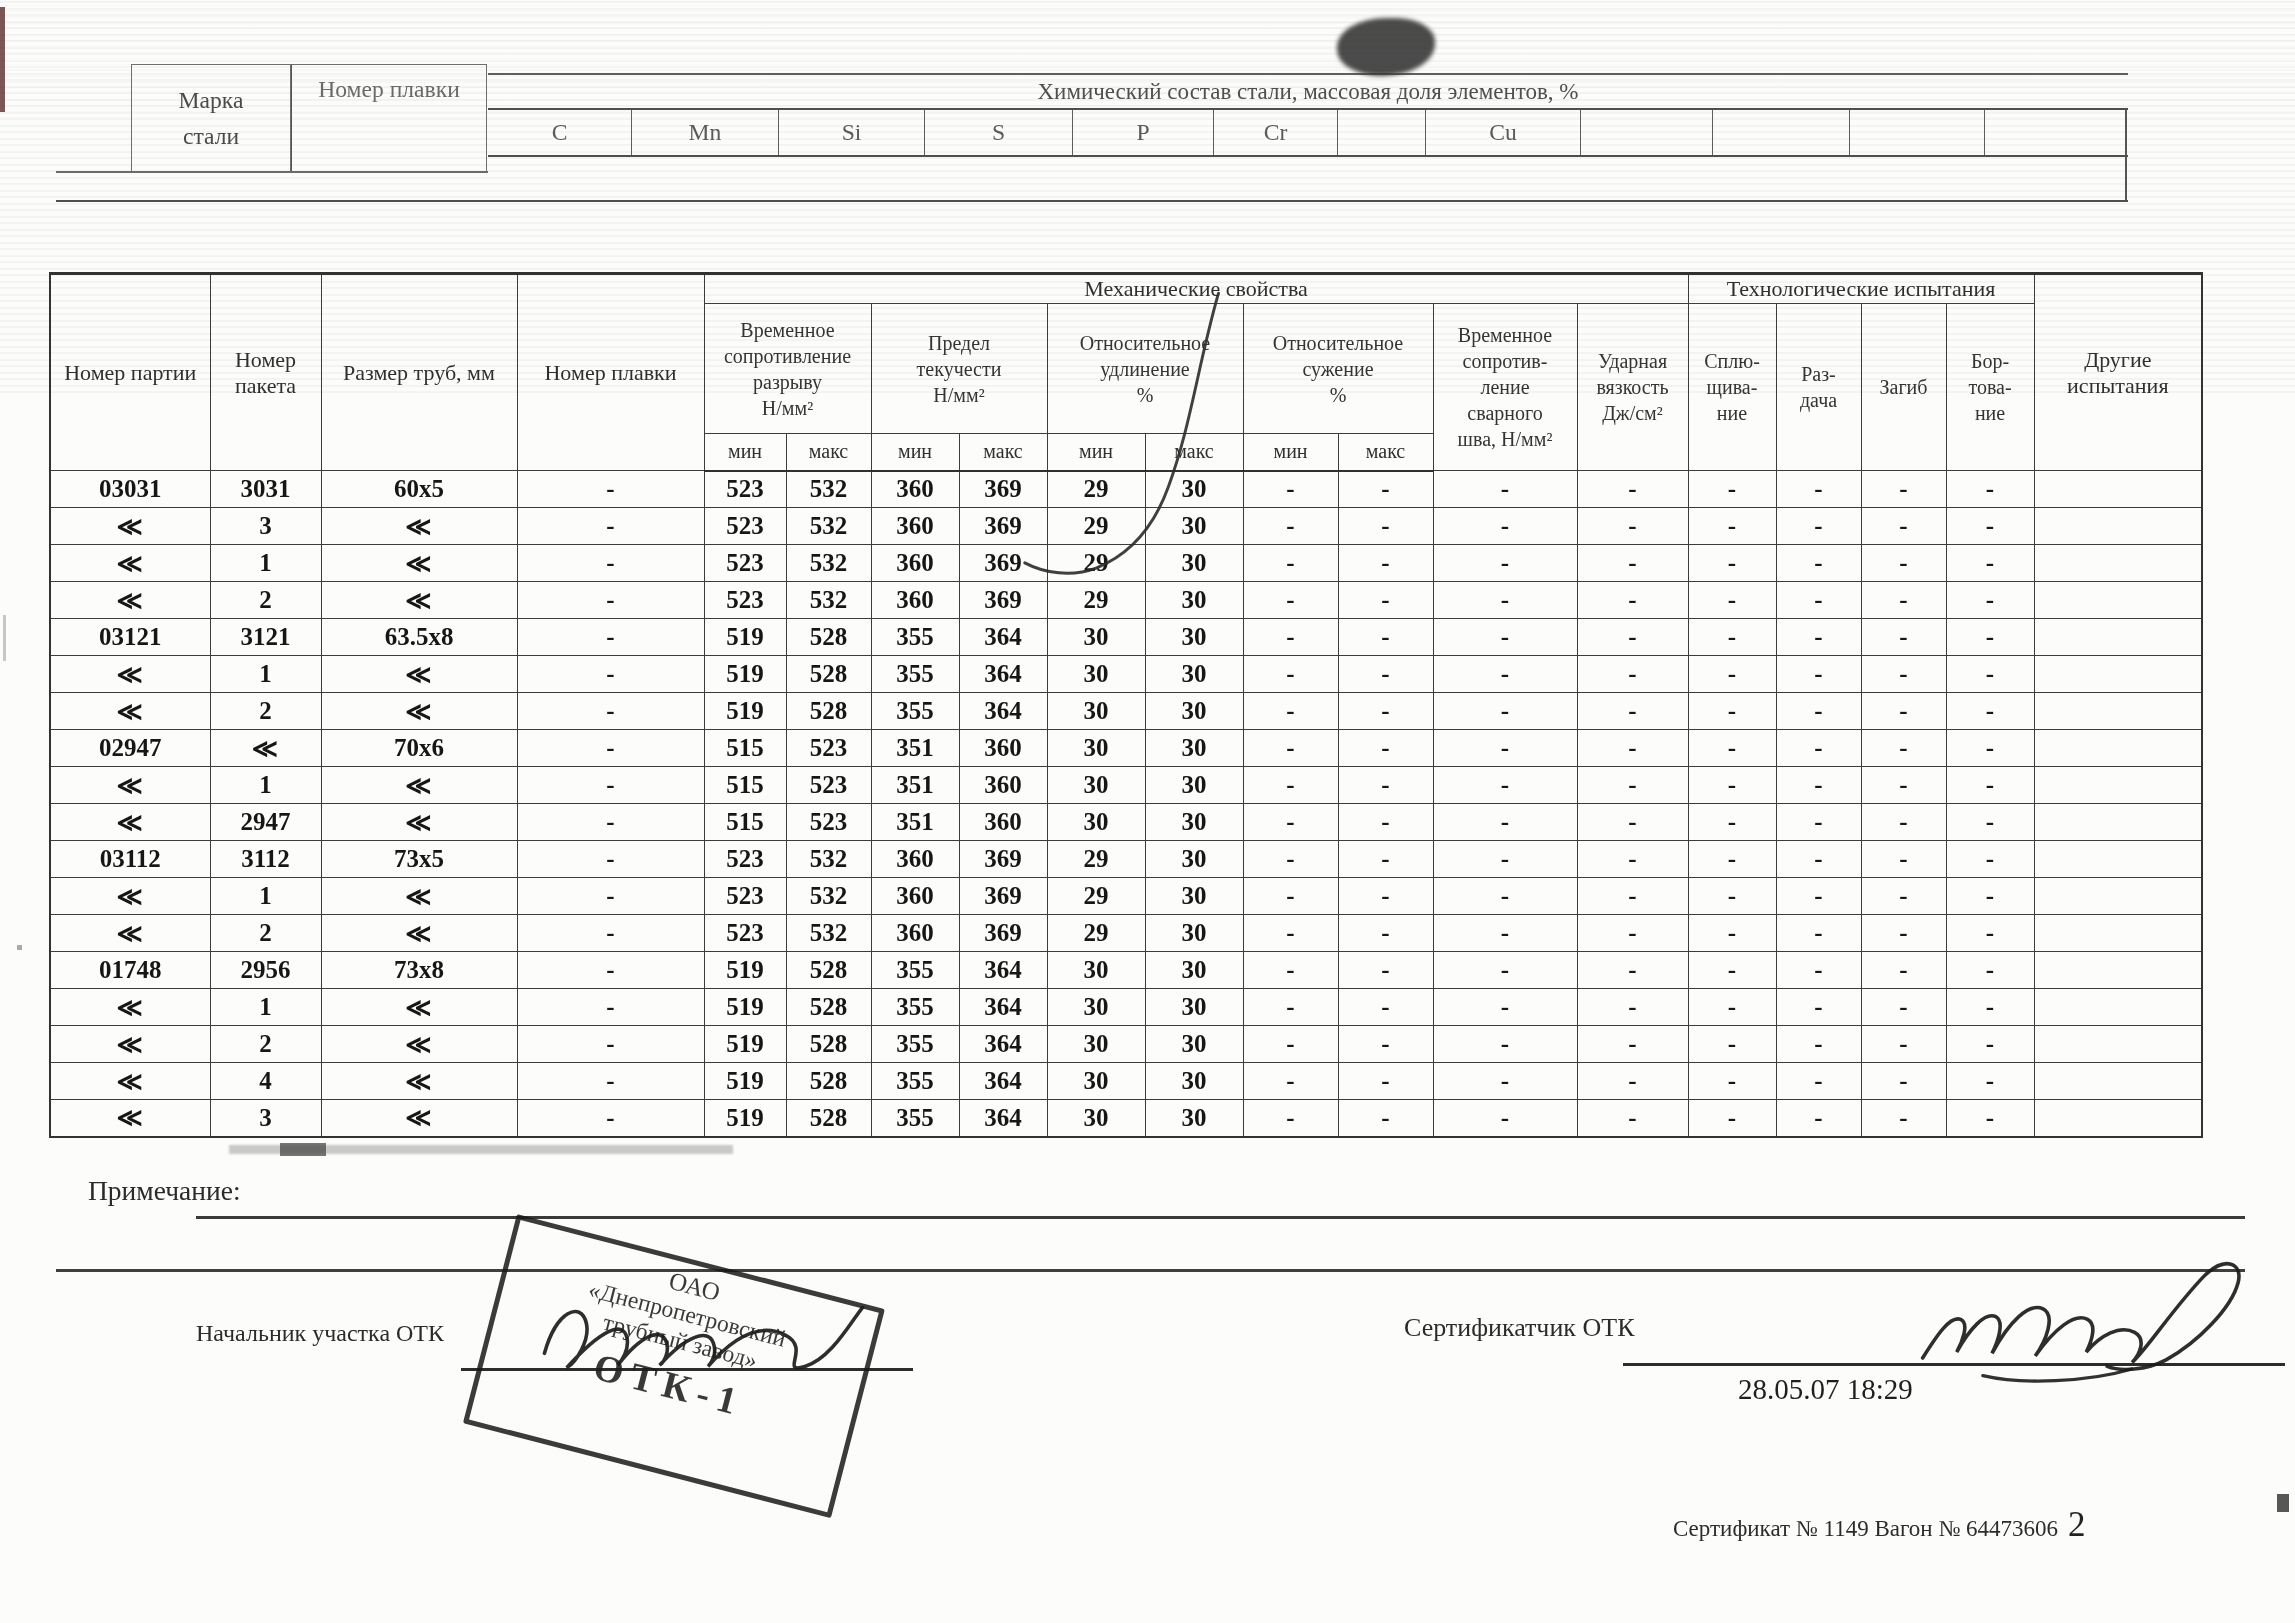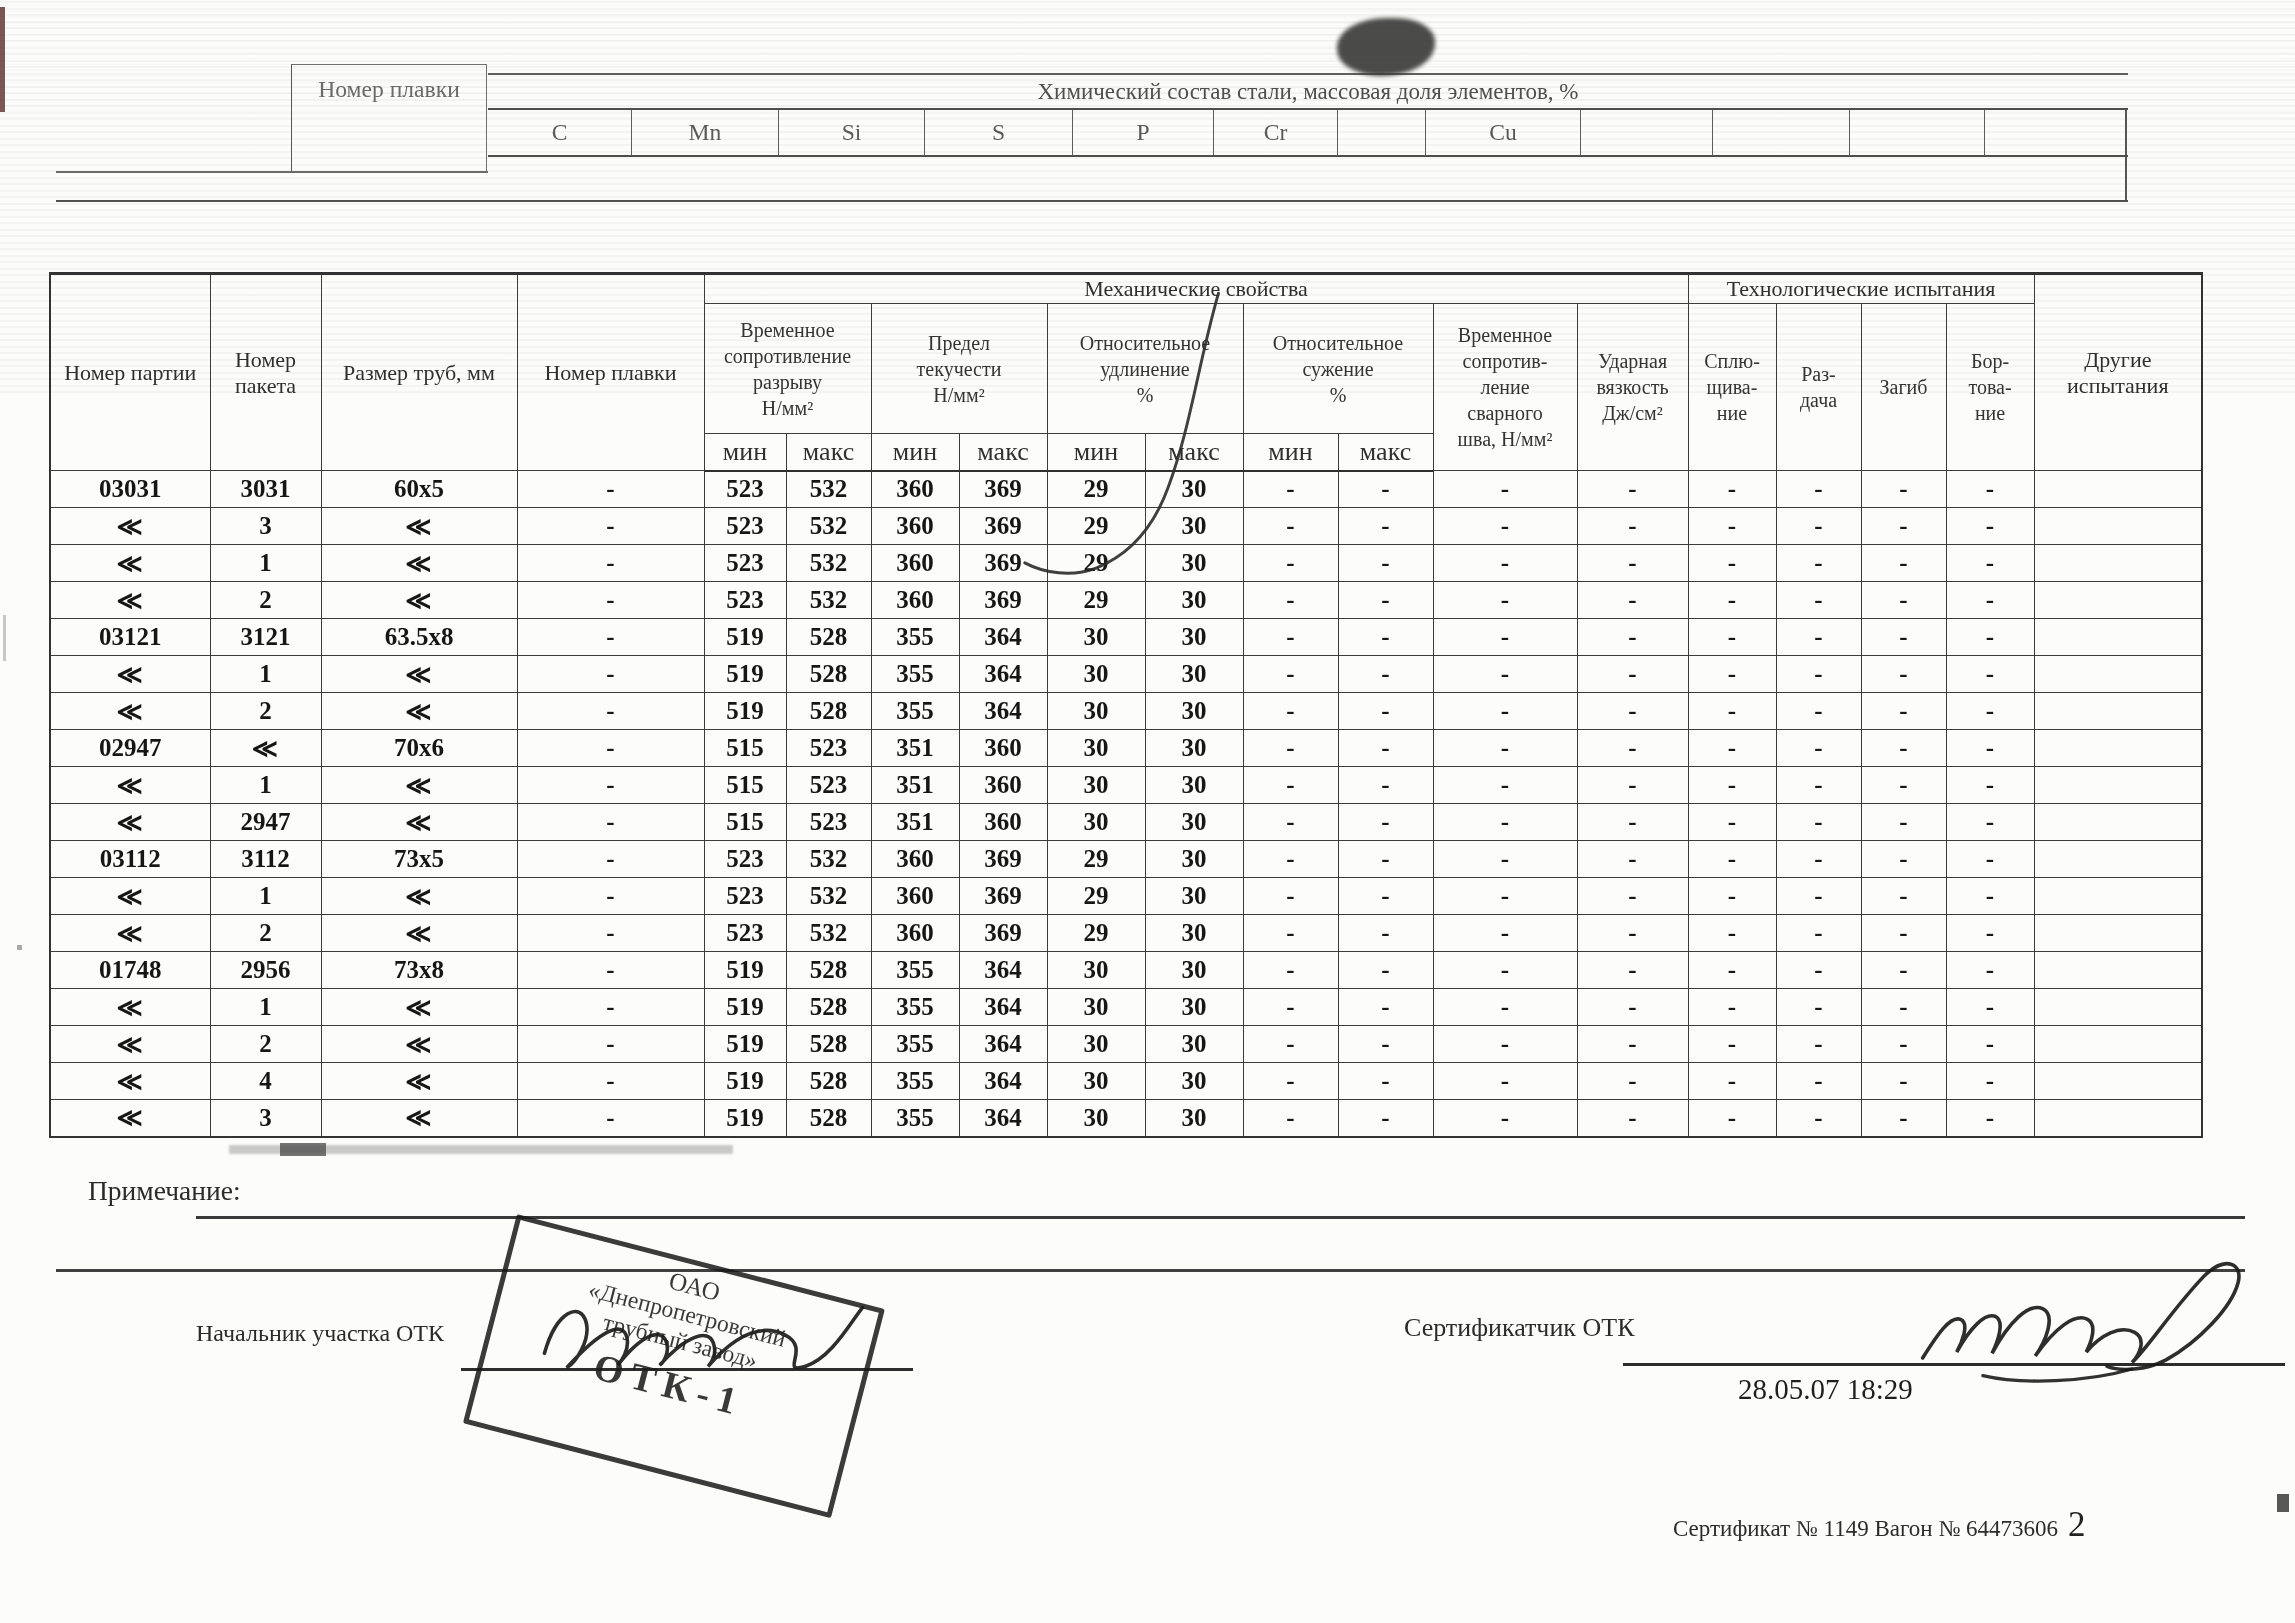--- a/index.html
+++ b/index.html
@@ -47,21 +47,21 @@
     font-size:29px;color:#2e2e2e;}
   #results-wrap{position:absolute;left:49px;top:272px;}
   table.results{border-collapse:collapse;table-layout:fixed;width:2154px;}
   table.results th, table.results td{
     border:1.3px solid #3c3c3c;box-sizing:border-box;vertical-align:middle;text-align:center;
     padding:0 2.6px;overflow:hidden;
   }
   table.results{border:2.6px solid #333;}
   tr.grp-row th{height:30px;font-weight:normal;font-size:22px;color:#2f2f2f;border-top:3.3px solid #333;}
   tr.hdr-row th{height:130px;font-weight:normal;font-size:20px;color:#343434;white-space:pre-line;line-height:1.3;}
-  tr.mm-row th{height:37px;font-weight:normal;font-size:26px;color:#303030;border-bottom:2.6px solid #303030;}
+  tr.mm-row th{height:37px;font-weight:normal;font-size:20px;color:#303030;border-bottom:2.6px solid #303030;}
   td.val{font-size:25px;font-weight:bold;color:#161616;}
   tbody td{height:37px;border-top:2px solid #3a3a3a;}
   .chev{font-size:26px;letter-spacing:1.3px;}
   .small-hd{font-size:19px;}
 
   
   .label{position:absolute;color:#2b2b2b;}
   #note-label{left:43px;top:1175px;font-size:27.5px;margin-left:45px;}
   #note-line1{position:absolute;left:196px;top:1216px;width:2049px;height:2.6px;background:#3a3a3a;}
   #note-line2{position:absolute;left:56px;top:1269px;width:2189px;height:2.6px;background:#3f3f3f;}
@@ -103,20 +103,22 @@
   #art-mark-br{left:2277px;top:1494px;width:11.8px;height:18.3px;background:#2e2e2e;opacity:.8;filter:blur(0.7px);}
 </style>
 </head>
 <body>
 
 <div id="page">
 
   <div id="streaks" class="art"></div>
   <div id="streaks2" class="art"></div>
 
+  <div id="marka-cell" class="tcell" style="white-space:pre-line;">Марка
+стали</div>
   <div id="plavka-cell" class="tcell">Номер плавки</div>
   <div id="chem-title-cell" class="tcell">Химический состав стали, массовая доля элементов, %</div>
   <div id="chem-elements" class="tcell">
       <div class="chem-el" style="width: 144px;">C</div>
       <div class="chem-el" style="width: 147px;">Mn</div>
       <div class="chem-el" style="width: 146px;">Si</div>
       <div class="chem-el" style="width: 148px;">S</div>
       <div class="chem-el" style="width: 141px;">P</div>
       <div class="chem-el" style="width: 124px;">Cr</div>
       <div class="chem-el" style="width: 88px;"></div>

